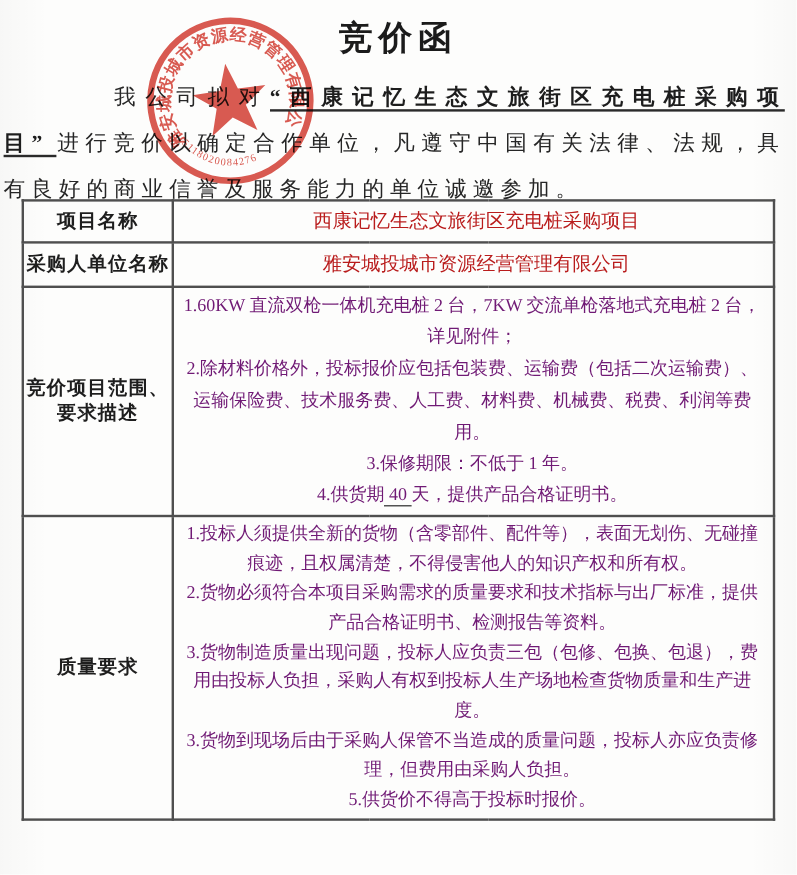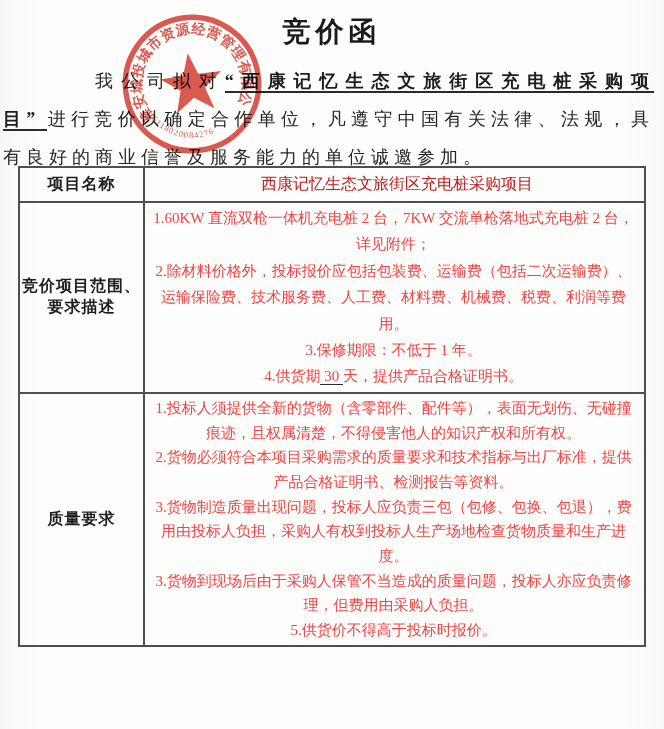--- a/index.html
+++ b/index.html
@@ -77,21 +77,21 @@
   }
   .value-cell {
     font-size: 16px;
     padding-left: 9px;
     padding-right: 4px;
     color: #b91c1c;
   }
   .desc-cell {
     vertical-align: top;
     font-size: 15px;
-    color: #ef4444;
+    color: #701a75;
     padding: 2px 10px 2px 8px;
   }
   .desc-cell p { margin: 0; }
   .scope-cell p { line-height: 26.4px; }
   .quality-cell p { line-height: 24.7px; }
   .u-days {
     border-bottom: 1.5px solid #2a2a2a;
     white-space: pre;
   }
   .phone-cell { font-size: 17px; letter-spacing: 0.5px; }
@@ -124,30 +124,34 @@
       <col style="width:125px">
         <col style="width:164px">
         <col style="width:99px">
         <col style="width:238px">
     </colgroup>
     <tbody>
         <tr style="height:35px">
       <td class="label-cell">项目名称</td>
       <td class="value-cell" colspan="3">西康记忆生态文旅街区充电桩采购项目</td>
     </tr>
+    <tr style="height:37px">
+      <td class="label-cell">采购人单位名称</td>
+      <td class="value-cell" colspan="3">雅安城投城市资源经营管理有限公司</td>
+    </tr>
     <tr style="height:190px">
       <td class="label-cell">
         <div>竞价项目范围、</div>
         <div>要求描述</div>
       </td>
       <td class="desc-cell scope-cell" colspan="3">
         <p>1.60KW 直流双枪一体机充电桩 2 台，7KW 交流单枪落地式充电桩 2 台，详见附件；</p>
         <p>2.除材料价格外，投标报价应包括包装费、运输费（包括二次运输费）、运输保险费、技术服务费、人工费、材料费、机械费、税费、利润等费用。</p>
         <p>3.保修期限：不低于 1 年。</p>
-        <p><span>4.供货期</span><span class="u-days"> 30 </span><span>天，提供产品合格证明书。</span></p>
+        <p><span>4.供货期</span><span class="u-days"> 40 </span><span>天，提供产品合格证明书。</span></p>
       </td>
     </tr>
     <tr style="height:248px">
       <td class="label-cell">质量要求</td>
       <td class="desc-cell quality-cell" colspan="3">
         <p>1.投标人须提供全新的货物（含零部件、配件等），表面无划伤、无碰撞痕迹，且权属清楚，不得侵害他人的知识产权和所有权。</p>
         <p>2.货物必须符合本项目采购需求的质量要求和技术指标与出厂标准，提供产品合格证明书、检测报告等资料。</p>
         <p>3.货物制造质量出现问题，投标人应负责三包（包修、包换、包退），费用由投标人负担，采购人有权到投标人生产场地检查货物质量和生产进度。</p>
         <p>3.货物到现场后由于采购人保管不当造成的质量问题，投标人亦应负责修理，但费用由采购人负担。</p>
         <p>5.供货价不得高于投标时报价。</p>

